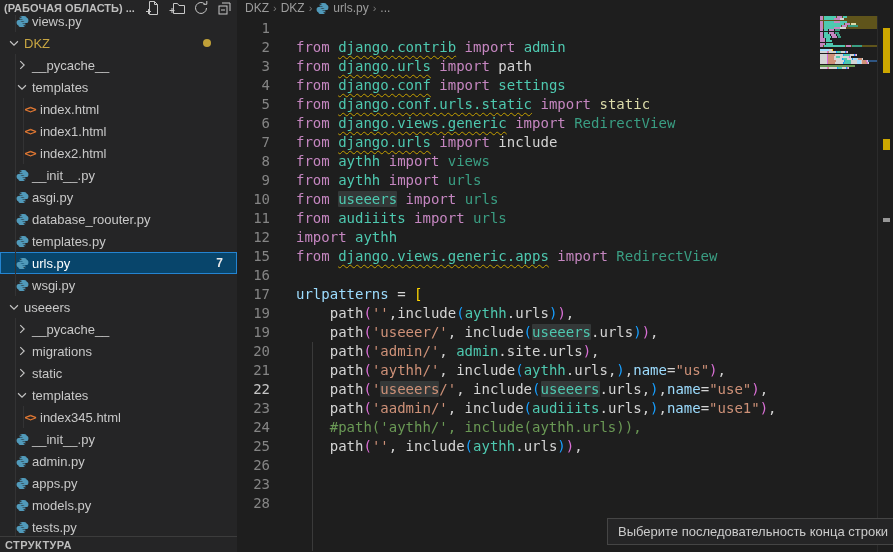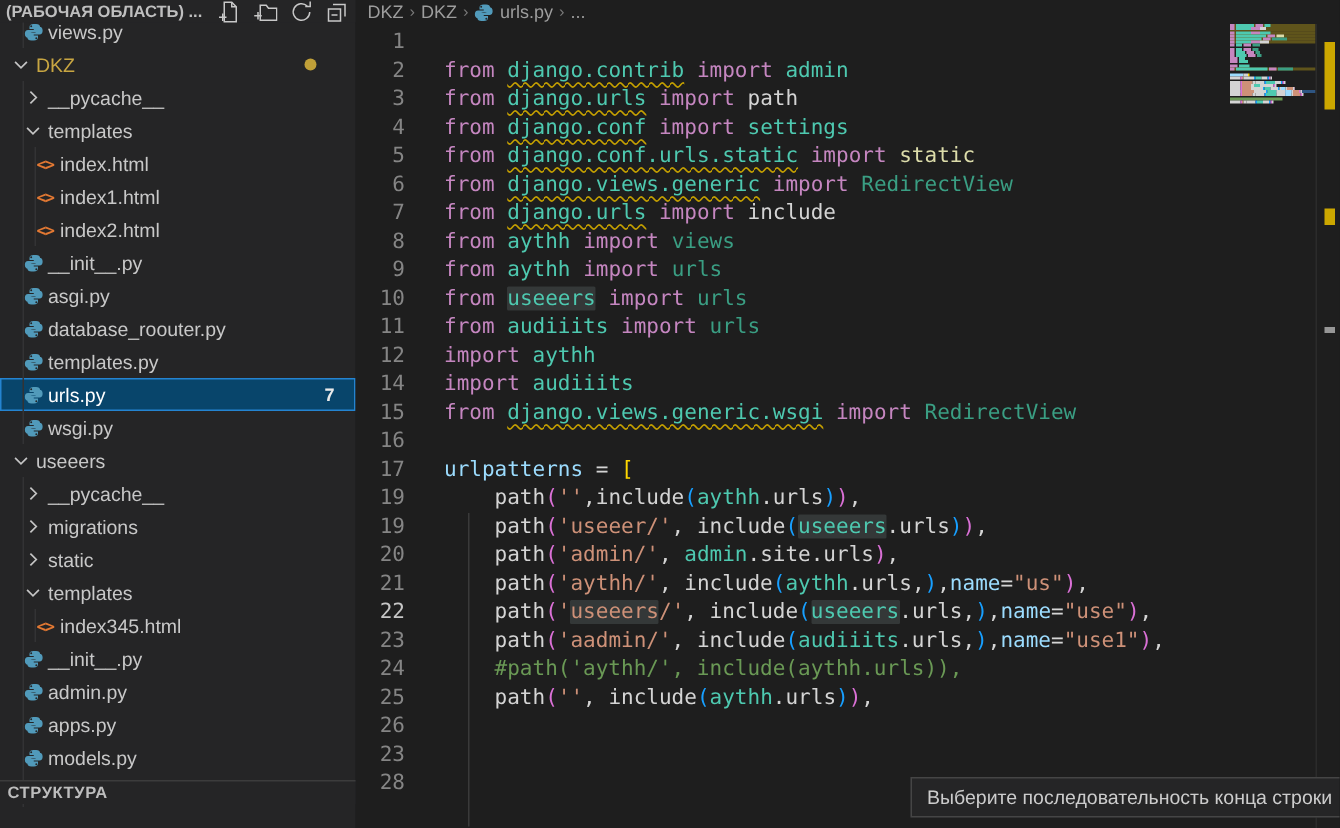--- a/index.html
+++ b/index.html
@@ -18,21 +18,21 @@
   .trow .cell{display:flex;align-items:center;width:16px;flex:0 0 16px;justify-content:center;}
   .tlabel{margin-left:2px;color:#c8c8c8;}
   .trow.sel{background:var(--selbg);box-shadow:inset 0 0 0 1px var(--selbd);}
   .trow.sel .tlabel{color:#ffffff;}
   .tbadge{position:absolute;right:14px;font-size:12px;font-weight:bold;color:#eaeaea;}
   .tdot{position:absolute;left:203px;top:7px;width:8px;height:8px;border-radius:50%;
         background:var(--gitmod);}
   .tguide{position:absolute;top:0;bottom:0;width:1px;background:#333334;}
   .htmlico{font-family:"DejaVu Sans Mono",monospace;font-size:11px;font-weight:bold;
            color:var(--htmlicon);letter-spacing:-1px;}
-  .outline{position:absolute;left:0;bottom:16px;width:237px;height:15px;border-top:1px solid #3c3c3c;
+  .outline{position:absolute;left:0;bottom:0;width:237px;height:15px;border-top:1px solid #3c3c3c;
            background:var(--sidebg);display:flex;align-items:center;z-index:6;}
   .outline span{font-size:11px;font-weight:bold;color:#bdbdbd;padding-left:5px;letter-spacing:.4px;}
   
   .editor{position:absolute;left:237px;top:0;right:0;bottom:0;background:#1e1e1e;}
   .breadcrumb{position:absolute;left:0;top:0;right:0;height:16px;display:flex;align-items:center;
               font-size:12px;color:#9d9d9d;padding-left:8px;gap:3px;z-index:4;background:#1e1e1e;}
   .bc-sep{color:#7a7a7a;font-size:11px;padding:0 1px;}
   .bc-item{display:flex;align-items:center;gap:4px;cursor:pointer;}
   .code{position:absolute;left:0;top:16px;padding-top:3px;font-family:"DejaVu Sans Mono",monospace;
         font-size:14px;line-height:19px;}
@@ -381,22 +381,21 @@
       <div class="line"><span class="ln">3</span><span class="lc"><span class="c-k">from</span><span class="c-w"> </span><span class="c-m sqg">django.urls</span><span class="c-w"> </span><span class="c-k">import</span><span class="c-w"> </span><span class="c-w">path</span></span></div>
       <div class="line"><span class="ln">4</span><span class="lc"><span class="c-k">from</span><span class="c-w"> </span><span class="c-m sqg">django.conf</span><span class="c-w"> </span><span class="c-k">import</span><span class="c-w"> </span><span class="c-m">settings</span></span></div>
       <div class="line"><span class="ln">5</span><span class="lc"><span class="c-k">from</span><span class="c-w"> </span><span class="c-m sqg">django.conf.urls.static</span><span class="c-w"> </span><span class="c-k">import</span><span class="c-w"> </span><span class="c-f">static</span></span></div>
       <div class="line"><span class="ln">6</span><span class="lc"><span class="c-k">from</span><span class="c-w"> </span><span class="c-m sqg">django.views.generic</span><span class="c-w"> </span><span class="c-k">import</span><span class="c-w"> </span><span class="c-d">RedirectView</span></span></div>
       <div class="line"><span class="ln">7</span><span class="lc"><span class="c-k">from</span><span class="c-w"> </span><span class="c-m sqg">django.urls</span><span class="c-w"> </span><span class="c-k">import</span><span class="c-w"> </span><span class="c-w">include</span></span></div>
       <div class="line"><span class="ln">8</span><span class="lc"><span class="c-k">from</span><span class="c-w"> </span><span class="c-m">aythh</span><span class="c-w"> </span><span class="c-k">import</span><span class="c-w"> </span><span class="c-d">views</span></span></div>
       <div class="line"><span class="ln">9</span><span class="lc"><span class="c-k">from</span><span class="c-w"> </span><span class="c-m">aythh</span><span class="c-w"> </span><span class="c-k">import</span><span class="c-w"> </span><span class="c-d">urls</span></span></div>
       <div class="line"><span class="ln">10</span><span class="lc"><span class="c-k">from</span><span class="c-w"> </span><span class="c-m hlw">useeers</span><span class="c-w"> </span><span class="c-k">import</span><span class="c-w"> </span><span class="c-d">urls</span></span></div>
       <div class="line"><span class="ln">11</span><span class="lc"><span class="c-k">from</span><span class="c-w"> </span><span class="c-m">audiiits</span><span class="c-w"> </span><span class="c-k">import</span><span class="c-w"> </span><span class="c-d">urls</span></span></div>
       <div class="line"><span class="ln">12</span><span class="lc"><span class="c-k">import</span><span class="c-w"> </span><span class="c-m">aythh</span></span></div>
-      <div class="line"><span class="ln">14</span><span class="lc"><span class="c-k">import</span><span class="c-w"> </span><span class="c-m">audiiits</span></span></div>
-      <div class="line"><span class="ln">15</span><span class="lc"><span class="c-k">from</span><span class="c-w"> </span><span class="c-m sqg">django.views.generic.wsgi</span><span class="c-w"> </span><span class="c-k">import</span><span class="c-w"> </span><span class="c-d">RedirectView</span></span></div>
+      <div class="line"><span class="ln">15</span><span class="lc"><span class="c-k">from</span><span class="c-w"> </span><span class="c-m sqg">django.views.generic.apps</span><span class="c-w"> </span><span class="c-k">import</span><span class="c-w"> </span><span class="c-d">RedirectView</span></span></div>
       <div class="line"><span class="ln">16</span><span class="lc"></span></div>
       <div class="line"><span class="ln">17</span><span class="lc"><span class="c-v">urlpatterns</span><span class="c-w"> = </span><span class="c-b1">[</span></span></div>
       <div class="line"><span class="ln">19</span><span class="lc"><span class="c-w">    path</span><span class="c-b2">(</span><span class="c-s">''</span><span class="c-w">,</span><span class="c-w">include</span><span class="c-b3">(</span><span class="c-m">aythh</span><span class="c-w">.urls</span><span class="c-b3">)</span><span class="c-b2">)</span><span class="c-w">,</span></span></div>
       <div class="line"><span class="ln">19</span><span class="lc"><span class="c-w">    path</span><span class="c-b2">(</span><span class="c-s">'useeer/'</span><span class="c-w">, </span><span class="c-w">include</span><span class="c-b3">(</span><span class="c-m hlw">useeers</span><span class="c-w">.urls</span><span class="c-b3">)</span><span class="c-b2">)</span><span class="c-w">,</span></span></div>
       <div class="line"><span class="ln">20</span><span class="lc"><span class="c-w">    path</span><span class="c-b2">(</span><span class="c-s">'admin/'</span><span class="c-w">, </span><span class="c-m">admin</span><span class="c-w">.site.urls</span><span class="c-b2">)</span><span class="c-w">,</span></span></div>
       <div class="line"><span class="ln">21</span><span class="lc"><span class="c-w">    path</span><span class="c-b2">(</span><span class="c-s">'aythh/'</span><span class="c-w">, </span><span class="c-w">include</span><span class="c-b3">(</span><span class="c-m">aythh</span><span class="c-w">.urls,</span><span class="c-b3">)</span><span class="c-w">,</span><span class="c-v">name</span><span class="c-w">=</span><span class="c-s">"us"</span><span class="c-b2">)</span><span class="c-w">,</span></span></div>
       <div class="line cur"><span class="ln">22</span><span class="lc"><span class="c-w">    path</span><span class="c-b2">(</span><span class="c-s">'</span><span class="c-s hlw">useeers</span><span class="c-s">/'</span><span class="c-w">, </span><span class="c-w">include</span><span class="c-b3">(</span><span class="c-m hlw">useeers</span><span class="c-w">.urls,</span><span class="c-b3">)</span><span class="c-w">,</span><span class="c-v">name</span><span class="c-w">=</span><span class="c-s">"use"</span><span class="c-b2">)</span><span class="c-w">,</span></span></div>
       <div class="line"><span class="ln">23</span><span class="lc"><span class="c-w">    path</span><span class="c-b2">(</span><span class="c-s">'aadmin/'</span><span class="c-w">, </span><span class="c-w">include</span><span class="c-b3">(</span><span class="c-m">audiiits</span><span class="c-w">.urls,</span><span class="c-b3">)</span><span class="c-w">,</span><span class="c-v">name</span><span class="c-w">=</span><span class="c-s">"use1"</span><span class="c-b2">)</span><span class="c-w">,</span></span></div>
       <div class="line"><span class="ln">24</span><span class="lc"><span class="c-c">    #path('aythh/', include(aythh.urls)),</span></span></div>
       <div class="line"><span class="ln">25</span><span class="lc"><span class="c-w">    path</span><span class="c-b2">(</span><span class="c-s">''</span><span class="c-w">, </span><span class="c-w">include</span><span class="c-b3">(</span><span class="c-m">aythh</span><span class="c-w">.urls</span><span class="c-b3">)</span><span class="c-b2">)</span><span class="c-w">,</span></span></div>

